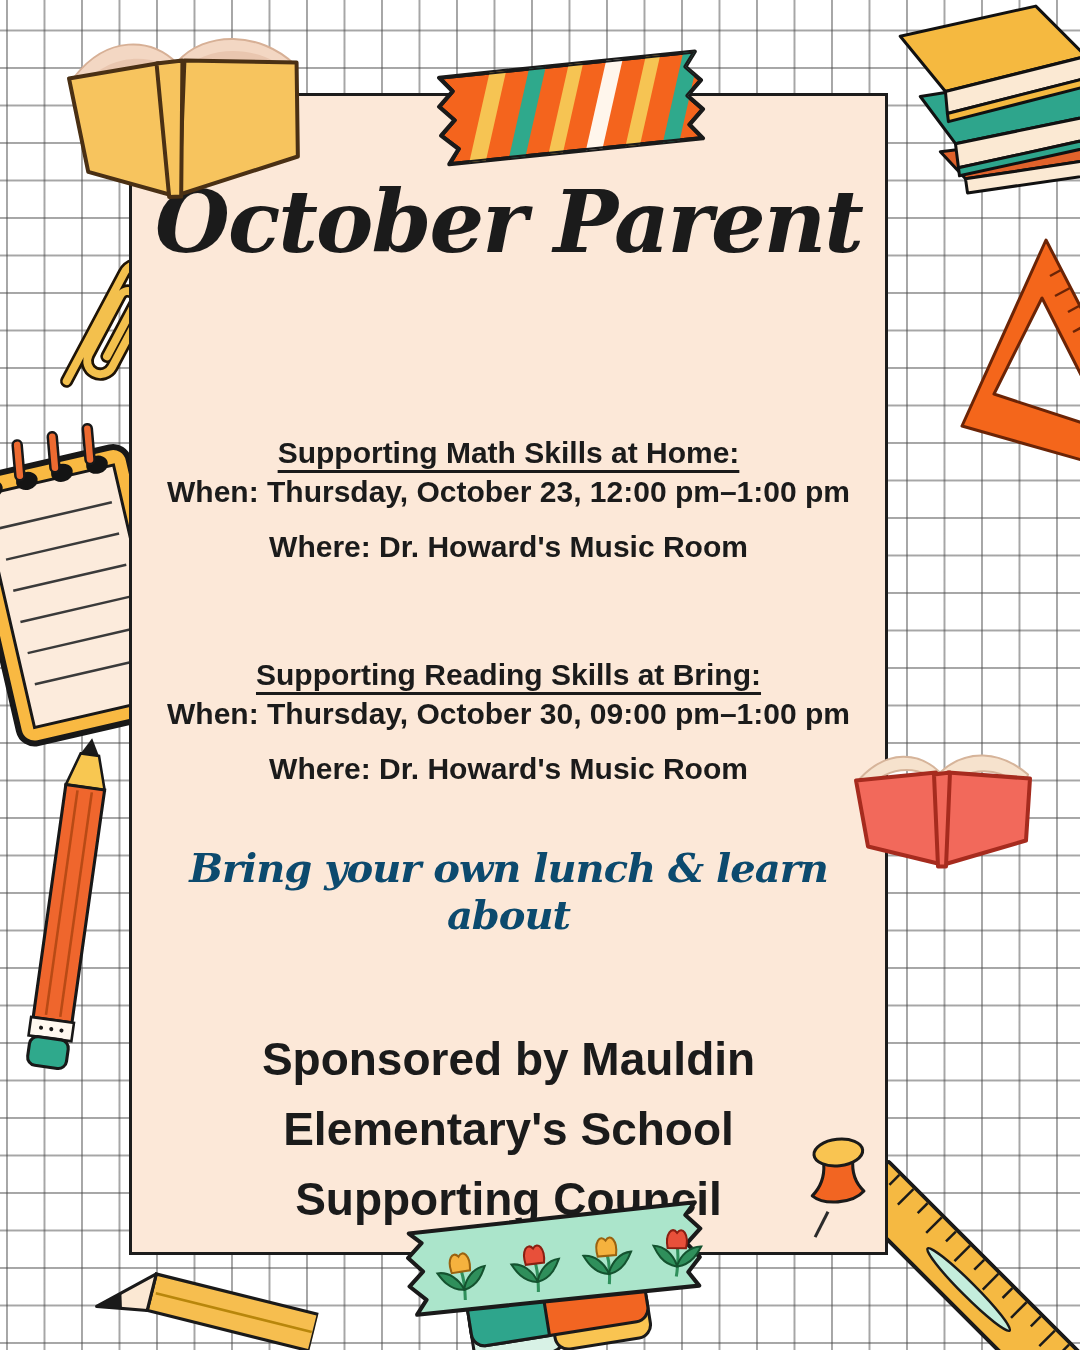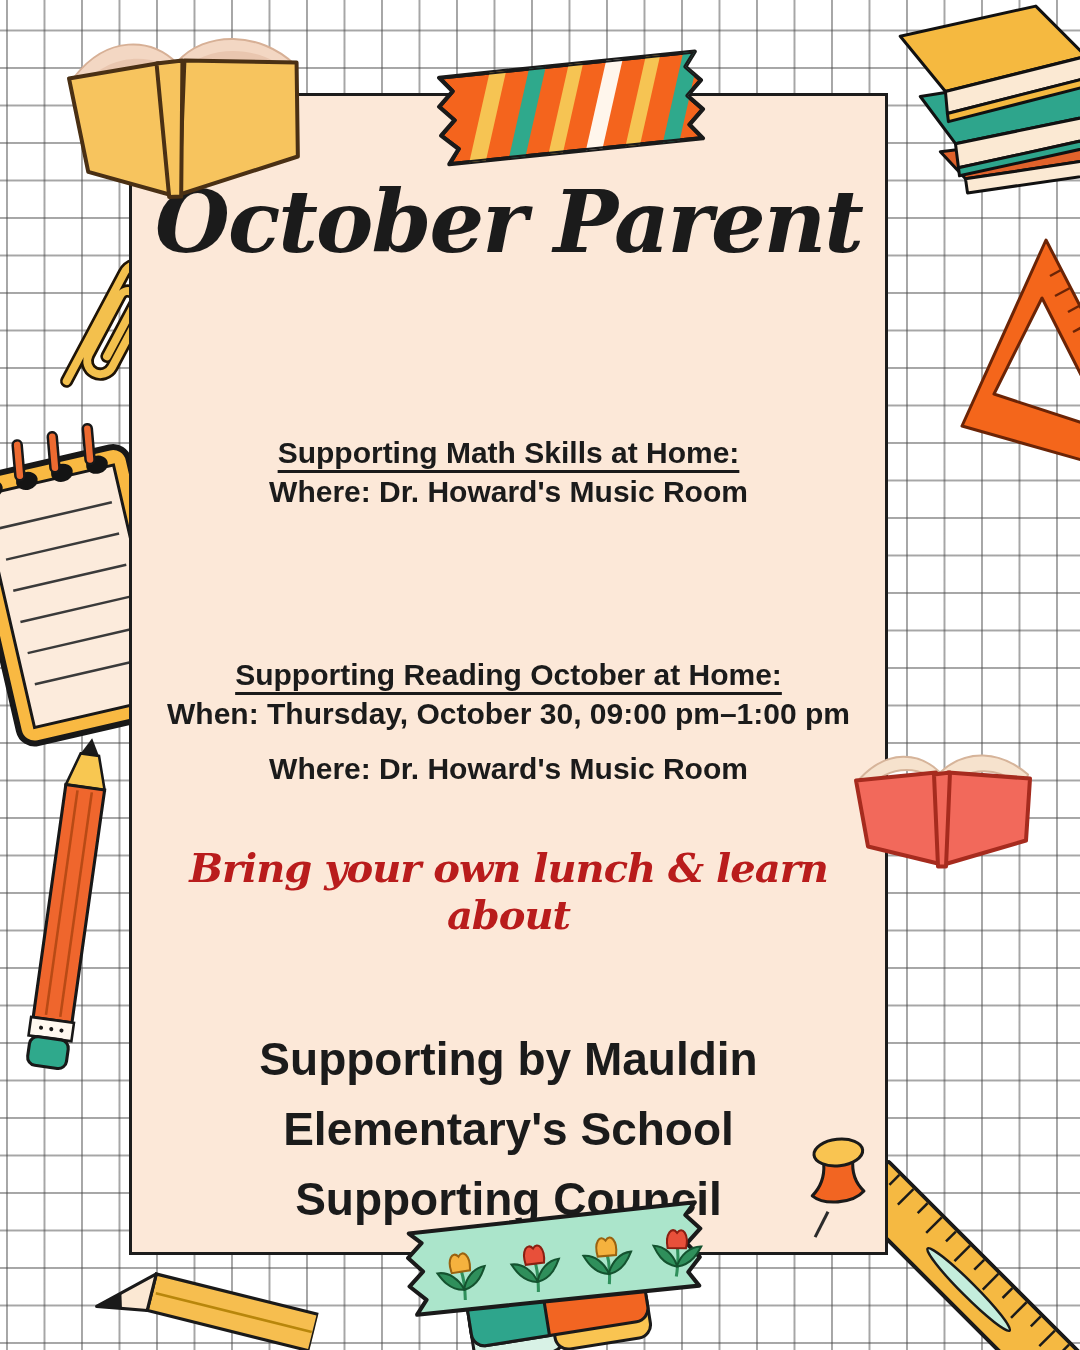--- a/index.html
+++ b/index.html
@@ -21,21 +21,21 @@
   .front{z-index:20;}
   .txt{position:absolute;left:0;right:0;text-align:center;color:#1b1b1b;}
   .title{top:80px;font-family:"DejaVu Serif",serif;font-style:italic;font-weight:bold;
          font-size:86px;line-height:92px;letter-spacing:-2px;}
   .session{font-family:"Liberation Sans",sans-serif;font-weight:bold;font-size:30px;line-height:34px;}
   .session .heading{text-decoration:underline;text-underline-offset:7px;text-decoration-thickness:3px;margin-bottom:5px;}
   .session .when{margin-bottom:21px;}
   .s1{top:340px;}
   .s2{top:562px;}
   .note{top:748px;font-family:"DejaVu Serif",serif;font-style:italic;font-weight:bold;
-        font-size:40px;line-height:47px;color:#b91c1c;letter-spacing:-1px;}
+        font-size:40px;line-height:47px;color:#0c4a6e;letter-spacing:-1px;}
   .sponsor{top:928px;font-family:"Liberation Sans",sans-serif;font-weight:bold;
            font-size:46px;line-height:70px;}
 </style>
 </head>
 <body>
 
 <div class="canvas">
 
   <div class="deco behind" style="left:55px;top:238px;width:115px;height:180px;">
     <svg width="115" height="180" viewBox="0 0 70 150" style="transform:rotate(28deg);transform-origin:50% 50%;">
@@ -143,35 +143,36 @@
     </svg>
   </div>
 
   <div class="panel">
     <div class="txt title">
       <div>October Parent</div>
     </div>
 
     <div class="txt session s1">
       <div class="heading">Supporting Math Skills at Home:</div>
+      <div class="when">When: Thursday, October 23, 12:00 pm–1:00 pm</div>
       <div class="where">Where: Dr. Howard's Music Room</div>
     </div>
 
     <div class="txt session s2">
-      <div class="heading">Supporting Reading October at Home:</div>
+      <div class="heading">Supporting Reading Skills at Bring:</div>
       <div class="when">When: Thursday, October 30, 09:00 pm–1:00 pm</div>
       <div class="where">Where: Dr. Howard's Music Room</div>
     </div>
 
     <div class="txt note">
       <div>Bring your own lunch &amp; learn about</div>
     </div>
 
     <div class="txt sponsor">
-      <div>Supporting by Mauldin</div>
+      <div>Sponsored by Mauldin</div>
       <div>Elementary's School</div>
       <div>Supporting Council</div>
     </div>
   </div>
 
   <div class="deco front" style="left:58px;top:8px;width:250px;height:195px;transform:rotate(-2deg);">
     <svg width="250" height="195" viewBox="0 0 250 190">
       <path d="M18,62 C52,22 95,26 120,52 C150,20 205,24 238,58 L232,76 C202,46 155,50 126,72 C104,46 60,42 28,78 Z" fill="#F3D7C3" stroke="#d7b096" stroke-width="2"></path>
       <path d="M24,72 C56,38 98,42 122,62 C152,34 202,36 234,66 L232,76 C202,52 155,56 126,76 C104,54 60,50 28,82 Z" fill="#E9C6AF"></path>
       <polygon points="12,64 102,52 110,184 28,158" fill="#F7C45E" stroke="#4A3014" stroke-width="4" stroke-linejoin="round"></polygon>

